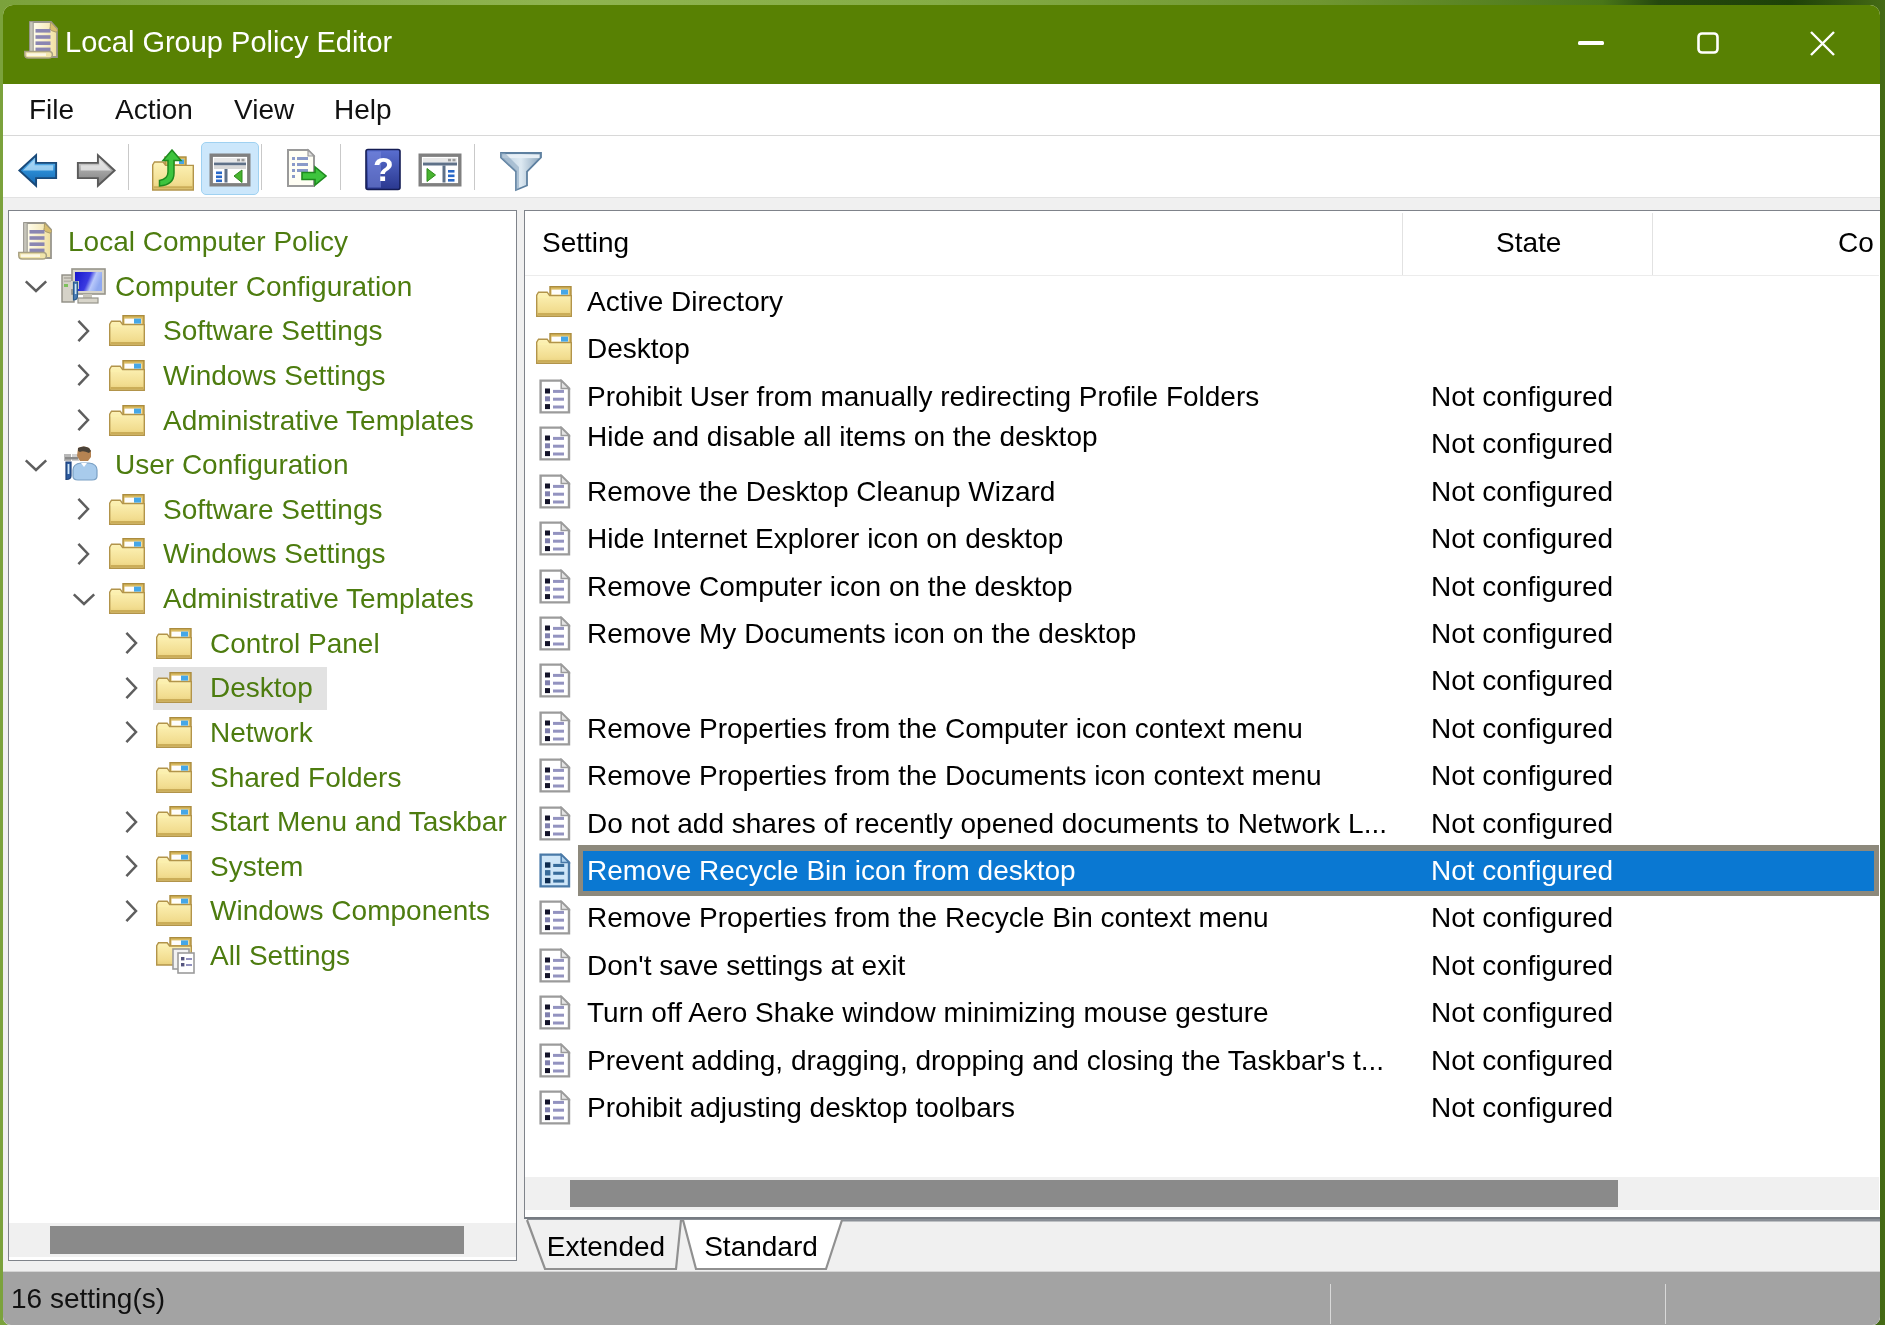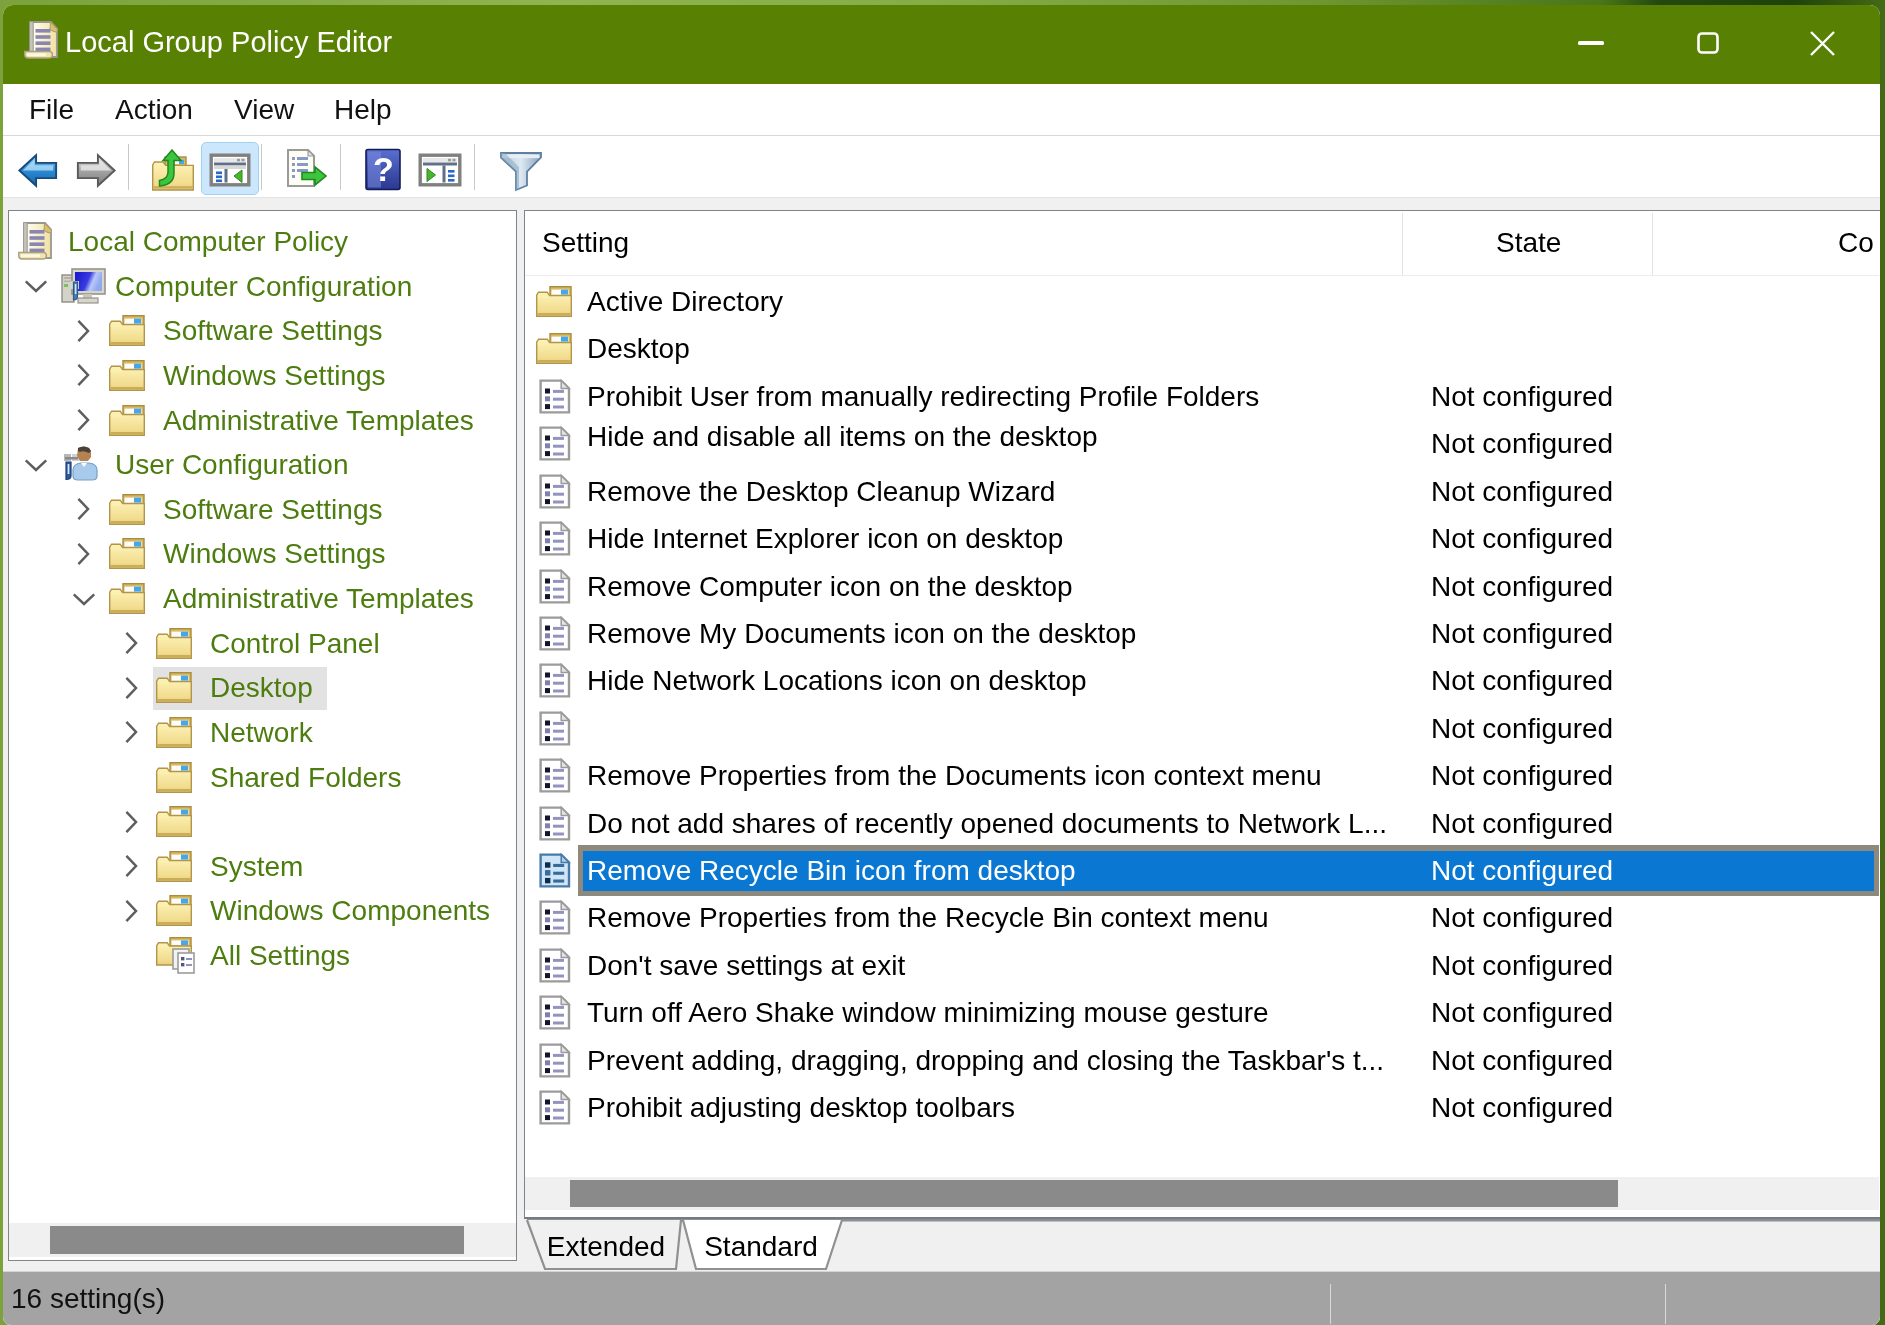--- a/index.html
+++ b/index.html
@@ -379,20 +379,21 @@
 <svg class="abs" style="left:147px;top:551px" width="36" height="31" viewBox="0 0 36 31">
           <use href="#fol" width="36" height="31"></use>
         </svg>
 <div class="treerow" style="left:201px;top:547px;line-height:40px">Shared Folders</div>
 <svg class="abs" style="left:115px;top:598px" width="15" height="26" viewBox="0 0 15 26">
           <use href="#chevr" width="15" height="26"></use>
         </svg>
 <svg class="abs" style="left:147px;top:595px" width="36" height="31" viewBox="0 0 36 31">
           <use href="#fol" width="36" height="31"></use>
         </svg>
+<div class="treerow" style="left:201px;top:591px;line-height:40px">Start Menu and Taskbar</div>
 <svg class="abs" style="left:115px;top:642px" width="15" height="26" viewBox="0 0 15 26">
           <use href="#chevr" width="15" height="26"></use>
         </svg>
 <svg class="abs" style="left:147px;top:640px" width="36" height="31" viewBox="0 0 36 31">
           <use href="#fol" width="36" height="31"></use>
         </svg>
 <div class="treerow" style="left:201px;top:636px;line-height:40px">System</div>
 <svg class="abs" style="left:115px;top:687px" width="15" height="26" viewBox="0 0 15 26">
           <use href="#chevr" width="15" height="26"></use>
         </svg>
@@ -448,25 +449,25 @@
 <div class="lrow" style="left:62px;top:356px;line-height:40px">Remove Computer icon on the desktop</div>
 <div class="lrow" style="left:906px;top:356px;line-height:40px">Not configured</div>
 <svg class="abs" style="left:13px;top:405px" width="33" height="35" viewBox="0 0 33 35">
           <use href="#doc" width="33" height="35"></use>
         </svg>
 <div class="lrow" style="left:62px;top:403px;line-height:40px">Remove My Documents icon on the desktop</div>
 <div class="lrow" style="left:906px;top:403px;line-height:40px">Not configured</div>
 <svg class="abs" style="left:13px;top:452px" width="33" height="35" viewBox="0 0 33 35">
           <use href="#doc" width="33" height="35"></use>
         </svg>
-<div class="lrow" style="left:62px;top:450px;line-height:40px">Hide Network Locations icon on desktop</div>
 <div class="lrow" style="left:906px;top:450px;line-height:40px">Not configured</div>
 <svg class="abs" style="left:13px;top:500px" width="33" height="35" viewBox="0 0 33 35">
           <use href="#doc" width="33" height="35"></use>
         </svg>
+<div class="lrow" style="left:62px;top:498px;line-height:40px">Remove Properties from the Computer icon context menu</div>
 <div class="lrow" style="left:906px;top:498px;line-height:40px">Not configured</div>
 <svg class="abs" style="left:13px;top:547px" width="33" height="35" viewBox="0 0 33 35">
           <use href="#doc" width="33" height="35"></use>
         </svg>
 <div class="lrow" style="left:62px;top:545px;line-height:40px">Remove Properties from the Documents icon context menu</div>
 <div class="lrow" style="left:906px;top:545px;line-height:40px">Not configured</div>
 <svg class="abs" style="left:13px;top:595px" width="33" height="35" viewBox="0 0 33 35">
           <use href="#doc" width="33" height="35"></use>
         </svg>
 <div class="lrow" style="left:62px;top:593px;line-height:40px">Do not add shares of recently opened documents to Network L...</div>

